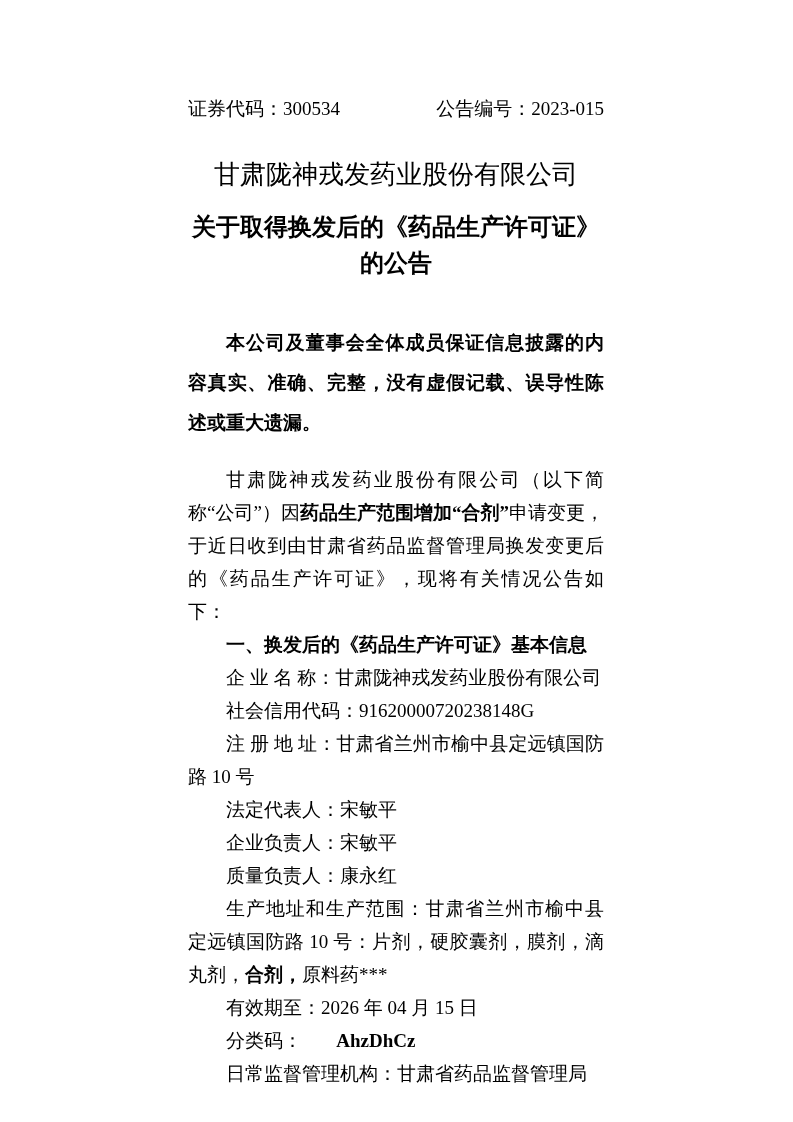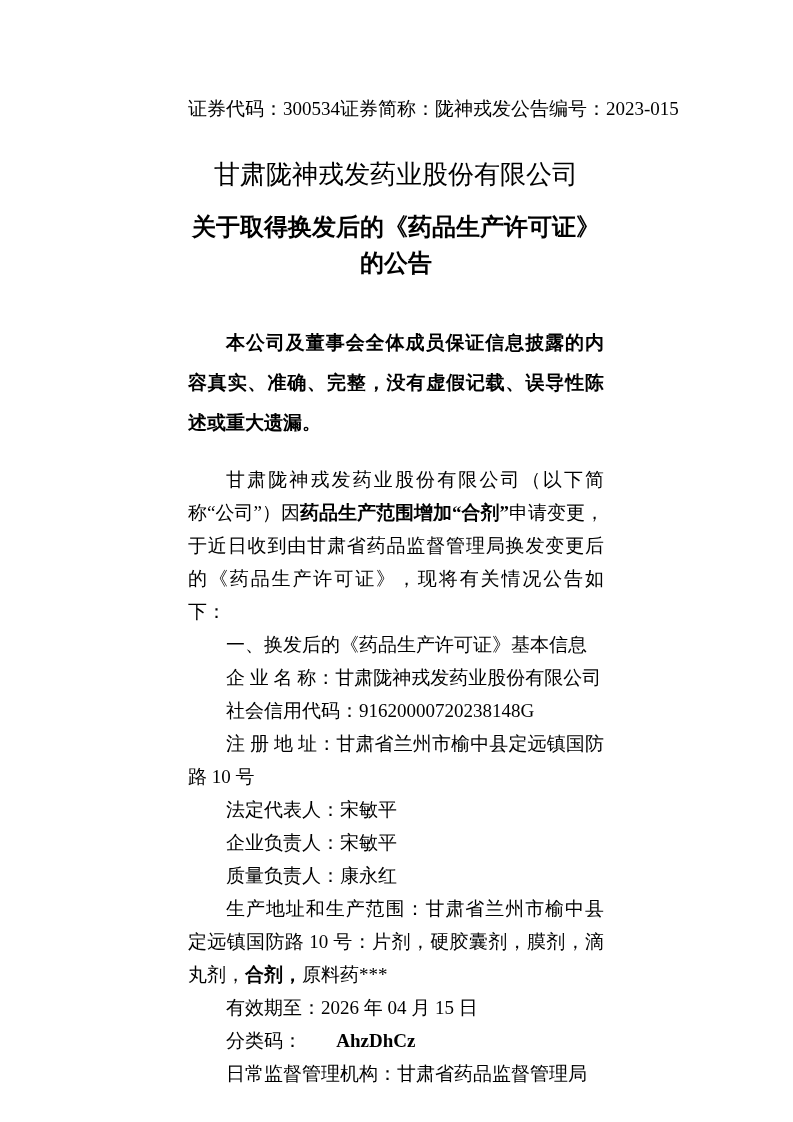--- a/index.html
+++ b/index.html
@@ -51,21 +51,21 @@
     margin: 20px 0 0 0;
     text-indent: 2em;
     text-align: justify;
   }
   .para-cont {
     margin: 0;
     text-indent: 2em;
     text-align: justify;
   }
   .section-heading {
-    font-weight: normal;
+    font-weight: bold;
     margin: 0;
     text-indent: 2em;
   }
   .item {
     margin: 0;
     text-indent: 2em;
     text-align: justify;
   }
   .class-code-value {
     margin-left: 1.8em;
@@ -73,21 +73,20 @@
   }
   b { font-weight: bold; }
 </style>
 </head>
 <body>
 
 <div class="page">
 
   <div class="header-row">
     <span>证券代码：300534</span>
-    <span>证券简称：陇神戎发</span>
     <span>公告编号：2023-015</span>
   </div>
 
   <h1 class="doc-title">甘肃陇神戎发药业股份有限公司</h1>
   <h2 class="doc-subtitle">关于取得换发后的《药品生产许可证》的公告</h2>
 
   <p class="disclaimer">本公司及董事会全体成员保证信息披露的内容真实、准确、完整，没有虚假记载、误导性陈述或重大遗漏。</p>
 
   <p class="para"><span>甘肃陇神戎发药业股份有限公司（以下简称“公司”）因</span><b>药品生产范围增加“合剂”</b><span>申请变更，于近日收到由甘肃省药品监督管理局换发变更后的《药品生产许可证》，现将有关情况公告如下：</span></p>
 

